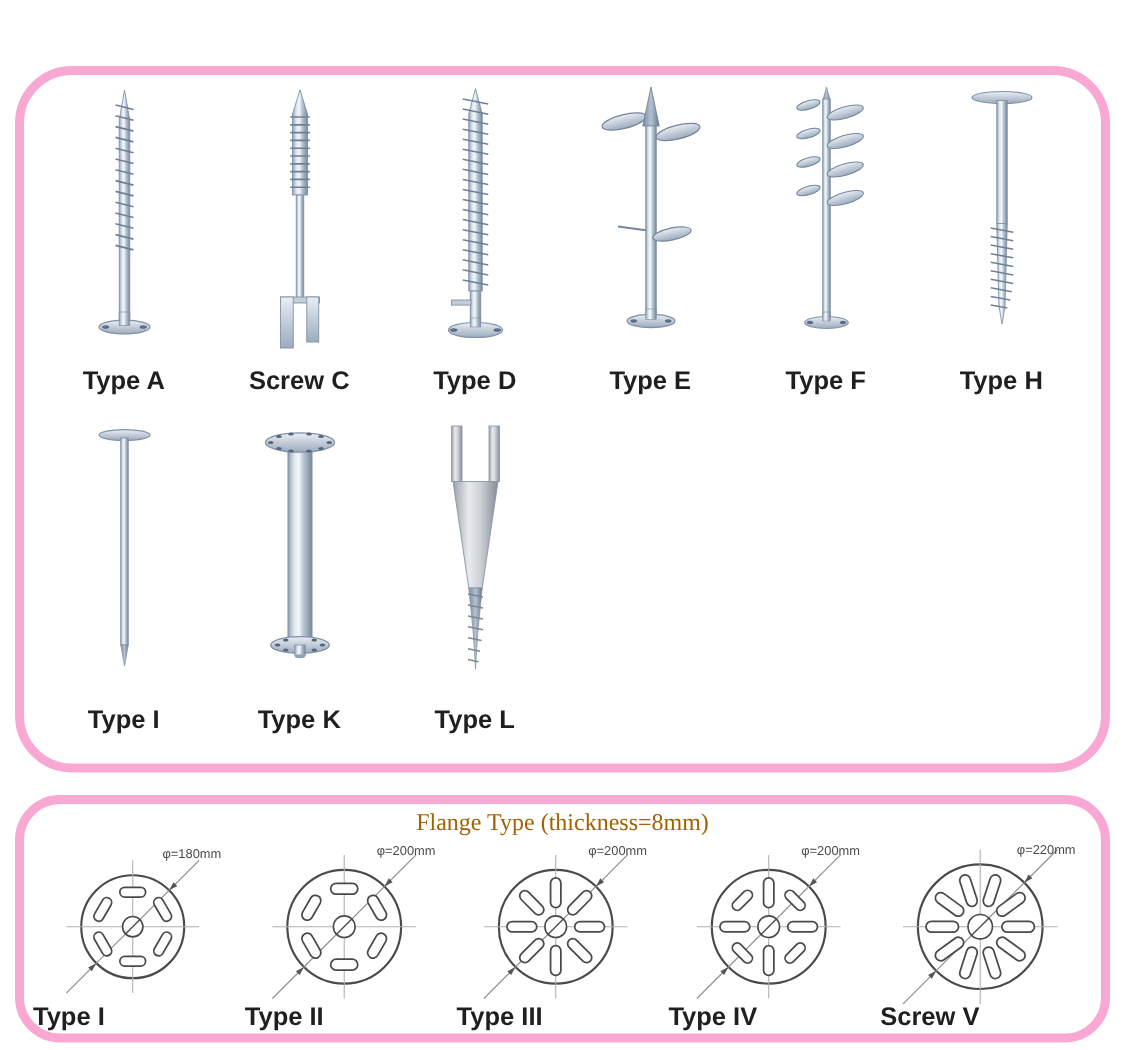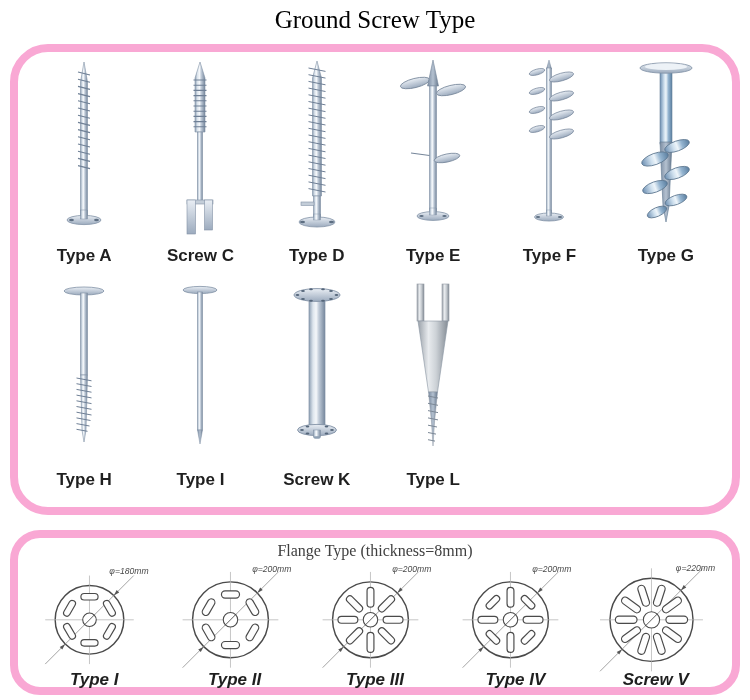--- a/index.html
+++ b/index.html
@@ -1,32 +1,32 @@
 <!DOCTYPE html>
 <html><head>
 <meta charset="utf-8">
 <style>
   html,body{margin:0;padding:0;background:#fff;}
   #stage{position:relative;width:750px;height:700px;background:#fff;
          font-family:"Liberation Sans",sans-serif;overflow:hidden;}
   .main-title{position:absolute;top:6px;left:0;width:750px;text-align:center;
     font-family:"Liberation Serif",serif;font-size:25px;color:#000;}
-  .panel{position:absolute;box-sizing:border-box;border:8px solid #f9a8d4;background:#fff;}
+  .panel{position:absolute;box-sizing:border-box;border:6px solid #f9a8d4;background:#fff;}
   #screw-panel{left:10px;top:44px;width:730px;height:471px;border-radius:38px;
     display:grid;grid-template-columns:repeat(6,1fr);grid-template-rows:1fr 1fr;
     padding:4px 8px;}
   .scell{display:flex;flex-direction:column;align-items:center;justify-content:flex-start;}
   .scell svg{display:block;}
   .slabel{font-size:17px;font-weight:bold;color:#1f1f1f;margin-top:2px;}
   #flange-panel{left:10px;top:530px;width:730px;height:165px;border-radius:30px;
     padding:4px 6px 0 6px;}
   .flange-title{text-align:center;font-family:"Liberation Serif",serif;
-    font-size:16px;color:#404040;height:20px;}
+    font-size:16px;color:#a16207;height:20px;}
   .flange-row{display:flex;justify-content:space-between;align-items:flex-start;}
-  .fcell{display:flex;flex-direction:column;align-items:center;width:20%;font-style:italic;}
+  .fcell{display:flex;flex-direction:column;width:20%;}
   .fcell svg{display:block;}
   .flabel{font-size:17px;font-weight:bold;color:#1f1f1f;margin-top:-4px;}
   svg text{font-family:"Liberation Sans",sans-serif;font-size:9.5px;fill:#4a4a4a;}
   .fl-circle{fill:#fff;stroke:#4a4a4a;stroke-width:1.6;}
   .fl-cross{stroke:#b0b0b0;stroke-width:0.8;fill:none;}
   .fl-dim{stroke:#8f8f8f;stroke-width:0.9;fill:none;}
   .fl-slot{fill:#fdfdfd;stroke:#4a4a4a;stroke-width:1.3;}
   .fl-center{fill:#fff;stroke:#4a4a4a;stroke-width:1.2;}
   .fl-tick{stroke:#4a4a4a;stroke-width:1;}
   .fl-arrow{fill:#555;}
@@ -63,21 +63,20 @@
       </linearGradient>
       <linearGradient id="gn" x1="0" y1="0" x2="1" y2="0">
         <stop offset="0" stop-color="#9aa1a9"></stop>
           <stop offset=".35" stop-color="#e8ebee"></stop>
         <stop offset=".6" stop-color="#cdd2d7"></stop>
           <stop offset="1" stop-color="#848c95"></stop>
       </linearGradient>
     </defs>
   </svg>
 
-  <div class="main-title">Ground Screw Type</div>
 
   <div id="screw-panel" class="panel">
 
     <div class="scell">
       <svg width="112" height="188" viewBox="0 0 112 188">
         <polygon points="56,6 59.5,26 59.5,160 52.5,160 52.5,26" fill="url(#gs)" stroke="#8292a6" stroke-width="0.6"></polygon>
         <path d="M50 16l12 3m-12 4.2l12 3m-12 4.2l12 3m-12 4.2l12 3m-12 4.2l12 3m-12 4.2l12 3m-12 4.2l12 3m-12 4.2l12 3m-12 4.2l12 3m-12 4.2l12 3m-12 4.2l12 3m-12 4.2l12 3m-12 4.2l12 3m-12 4.2l12 3" stroke="#6f8096" stroke-width="1.1" fill="none"></path>
         <ellipse cx="56" cy="164" rx="17" ry="4.6" fill="url(#gv)" stroke="#8292a6" stroke-width="0.8"></ellipse>
         <ellipse cx="43.5" cy="164" rx="2.4" ry="1.2" fill="#5d6e82"></ellipse>
         <ellipse cx="68.5" cy="164" rx="2.4" ry="1.2" fill="#5d6e82"></ellipse>
@@ -142,35 +141,20 @@
         <ellipse cx="44" cy="73" rx="8" ry="2.8" fill="url(#gv)" stroke="#76869a" stroke-width="0.7" transform="rotate(-16 44 73)"></ellipse>
         <ellipse cx="68.5" cy="78" rx="12.5" ry="3.8" fill="url(#gv)" stroke="#76869a" stroke-width="0.7" transform="rotate(-16 68.5 78)"></ellipse>
         <ellipse cx="56" cy="161" rx="14.5" ry="4" fill="url(#gv)" stroke="#8292a6" stroke-width="0.8"></ellipse>
         <ellipse cx="45" cy="161" rx="2.1" ry="1.1" fill="#5d6e82"></ellipse>
         <ellipse cx="67" cy="161" rx="2.1" ry="1.1" fill="#5d6e82"></ellipse>
         <rect x="53.5" y="154" width="5" height="6" fill="url(#gs)" stroke="#8292a6" stroke-width="0.4"></rect>
       </svg>
       <div class="slabel">Type F</div>
     </div>
 
-    <div class="scell">
-      <svg width="112" height="188" viewBox="0 0 112 188">
-        <rect x="50" y="14" width="12" height="74" fill="url(#gb)" stroke="#6a829a" stroke-width="0.6"></rect>
-        <ellipse cx="56" cy="12" rx="26" ry="5.2" fill="url(#gv)" stroke="#8292a6" stroke-width="0.8"></ellipse>
-        <ellipse cx="56" cy="10.8" rx="21" ry="3.2" fill="#edf2f7"></ellipse>
-        <polygon points="50,86 62,86 59,150 56,166 53,150" fill="url(#gd)" stroke="#5d768f" stroke-width="0.6"></polygon>
-        <ellipse cx="67" cy="90" rx="13" ry="5" fill="url(#gb)" stroke="#5d768f" stroke-width="0.8" transform="rotate(-20 67 90)"></ellipse>
-        <ellipse cx="45" cy="103" rx="14" ry="5.6" fill="url(#gb)" stroke="#5d768f" stroke-width="0.8" transform="rotate(-20 45 103)"></ellipse>
-        <ellipse cx="67" cy="117" rx="13" ry="5.2" fill="url(#gb)" stroke="#5d768f" stroke-width="0.8" transform="rotate(-20 67 117)"></ellipse>
-        <ellipse cx="45" cy="131" rx="13" ry="5.2" fill="url(#gb)" stroke="#5d768f" stroke-width="0.8" transform="rotate(-20 45 131)"></ellipse>
-        <ellipse cx="66" cy="144" rx="11.5" ry="4.6" fill="url(#gb)" stroke="#5d768f" stroke-width="0.8" transform="rotate(-20 66 144)"></ellipse>
-        <ellipse cx="47" cy="156" rx="10.5" ry="4.4" fill="url(#gb)" stroke="#5d768f" stroke-width="0.8" transform="rotate(-24 47 156)"></ellipse>
-      </svg>
-      <div class="slabel">Type G</div>
-    </div>
 
     <div class="scell">
       <svg width="112" height="188" viewBox="0 0 112 188">
         <ellipse cx="56" cy="11" rx="20" ry="4" fill="url(#gv)" stroke="#8292a6" stroke-width="0.8"></ellipse>
         <rect x="52.5" y="13" width="7" height="82" fill="url(#gs)" stroke="#8292a6" stroke-width="0.6"></rect>
         <polygon points="52.5,95 59.5,95 58,150 56,162 54,150" fill="url(#gs)" stroke="#8292a6" stroke-width="0.6"></polygon>
         <path d="M48.5 98l15 2.8m-15 2.9l15 2.8m-15 2.9l15 2.8m-15 2.9l15 2.8m-15 2.9l15 2.8m-15 2.9l15 2.8m-15 2.9l15 2.8m-15 2.9l14 2.6m-14 3.1l13 2.4m-13 3.3l11 2" stroke="#6f8096" stroke-width="1" fill="none"></path>
       </svg>
       <div class="slabel">Type H</div>
     </div>
@@ -202,21 +186,21 @@
         <ellipse cx="56" cy="150" rx="19.5" ry="5.6" fill="url(#gv)" stroke="#8292a6" stroke-width="0.9"></ellipse>
         <ellipse cx="41" cy="150" rx="1.9" ry="1" fill="#55667a"></ellipse>
           <ellipse cx="71" cy="150" rx="1.9" ry="1" fill="#55667a"></ellipse>
         <ellipse cx="46.5" cy="146.6" rx="1.9" ry="1" fill="#55667a"></ellipse>
           <ellipse cx="65.5" cy="146.6" rx="1.9" ry="1" fill="#55667a"></ellipse>
         <ellipse cx="46.5" cy="153.4" rx="1.9" ry="1" fill="#55667a"></ellipse>
           <ellipse cx="65.5" cy="153.4" rx="1.9" ry="1" fill="#55667a"></ellipse>
         <rect x="52.5" y="150" width="7" height="7" fill="url(#gs)" stroke="#8292a6" stroke-width="0.5"></rect>
         <ellipse cx="56" cy="157.5" rx="3.5" ry="1.3" fill="#8ea0b4"></ellipse>
       </svg>
-      <div class="slabel">Screw K</div>
+      <div class="slabel">Type K</div>
     </div>
 
     <div class="scell">
       <svg width="112" height="188" viewBox="0 0 112 188">
         <rect x="40" y="4" width="7" height="37" fill="url(#gn)" stroke="#949ca6" stroke-width="0.6"></rect>
         <rect x="65" y="4" width="7" height="37" fill="url(#gn)" stroke="#949ca6" stroke-width="0.6"></rect>
         <polygon points="41,41 71,41 60.5,112 51.5,112" fill="url(#gn)" stroke="#8a95a3" stroke-width="0.6"></polygon>
         <polygon points="51.5,112 60.5,112 57.5,142 56,166 54.5,142" fill="url(#gd)" stroke="#8a95a3" stroke-width="0.5"></polygon>
         <path d="M51 116l10 2m-10 5.3l10 2m-10 5.3l10 2m-10 5.3l10 2m-10 5.3l9 1.8m-9 5.5l8 1.6m-8 5.6l7 1.4" stroke="#7c8896" stroke-width="1" fill="none"></path>
       </svg>

